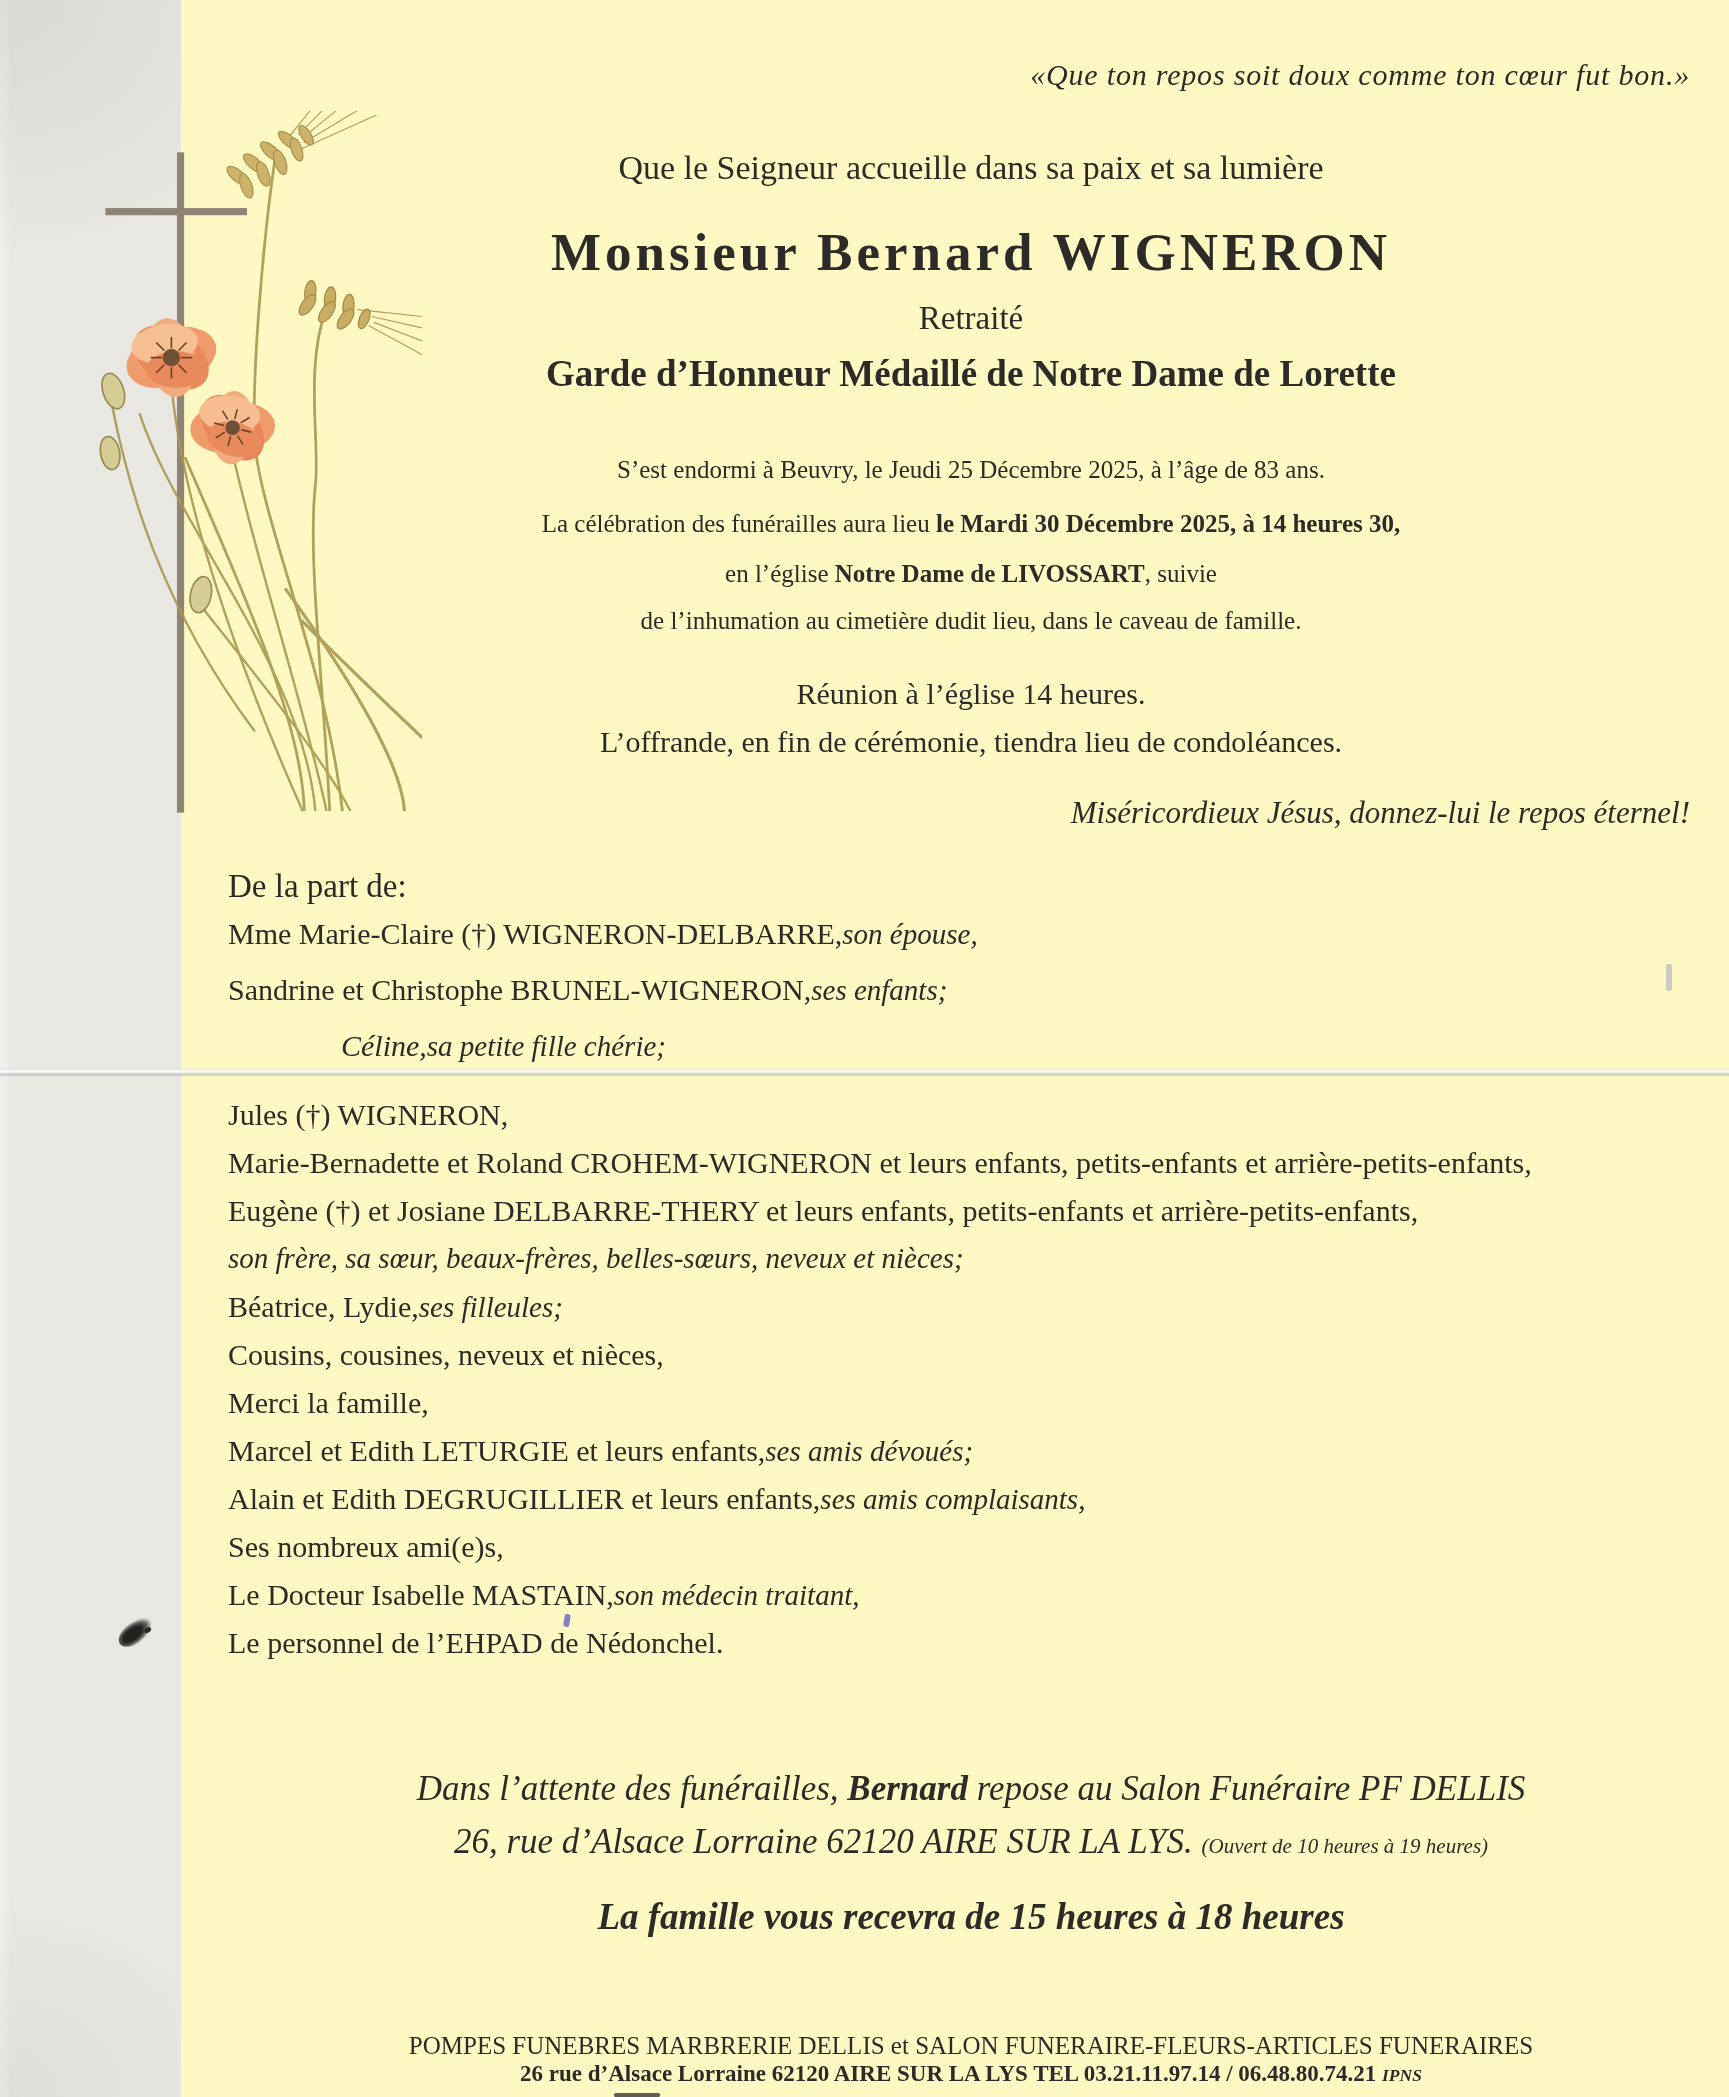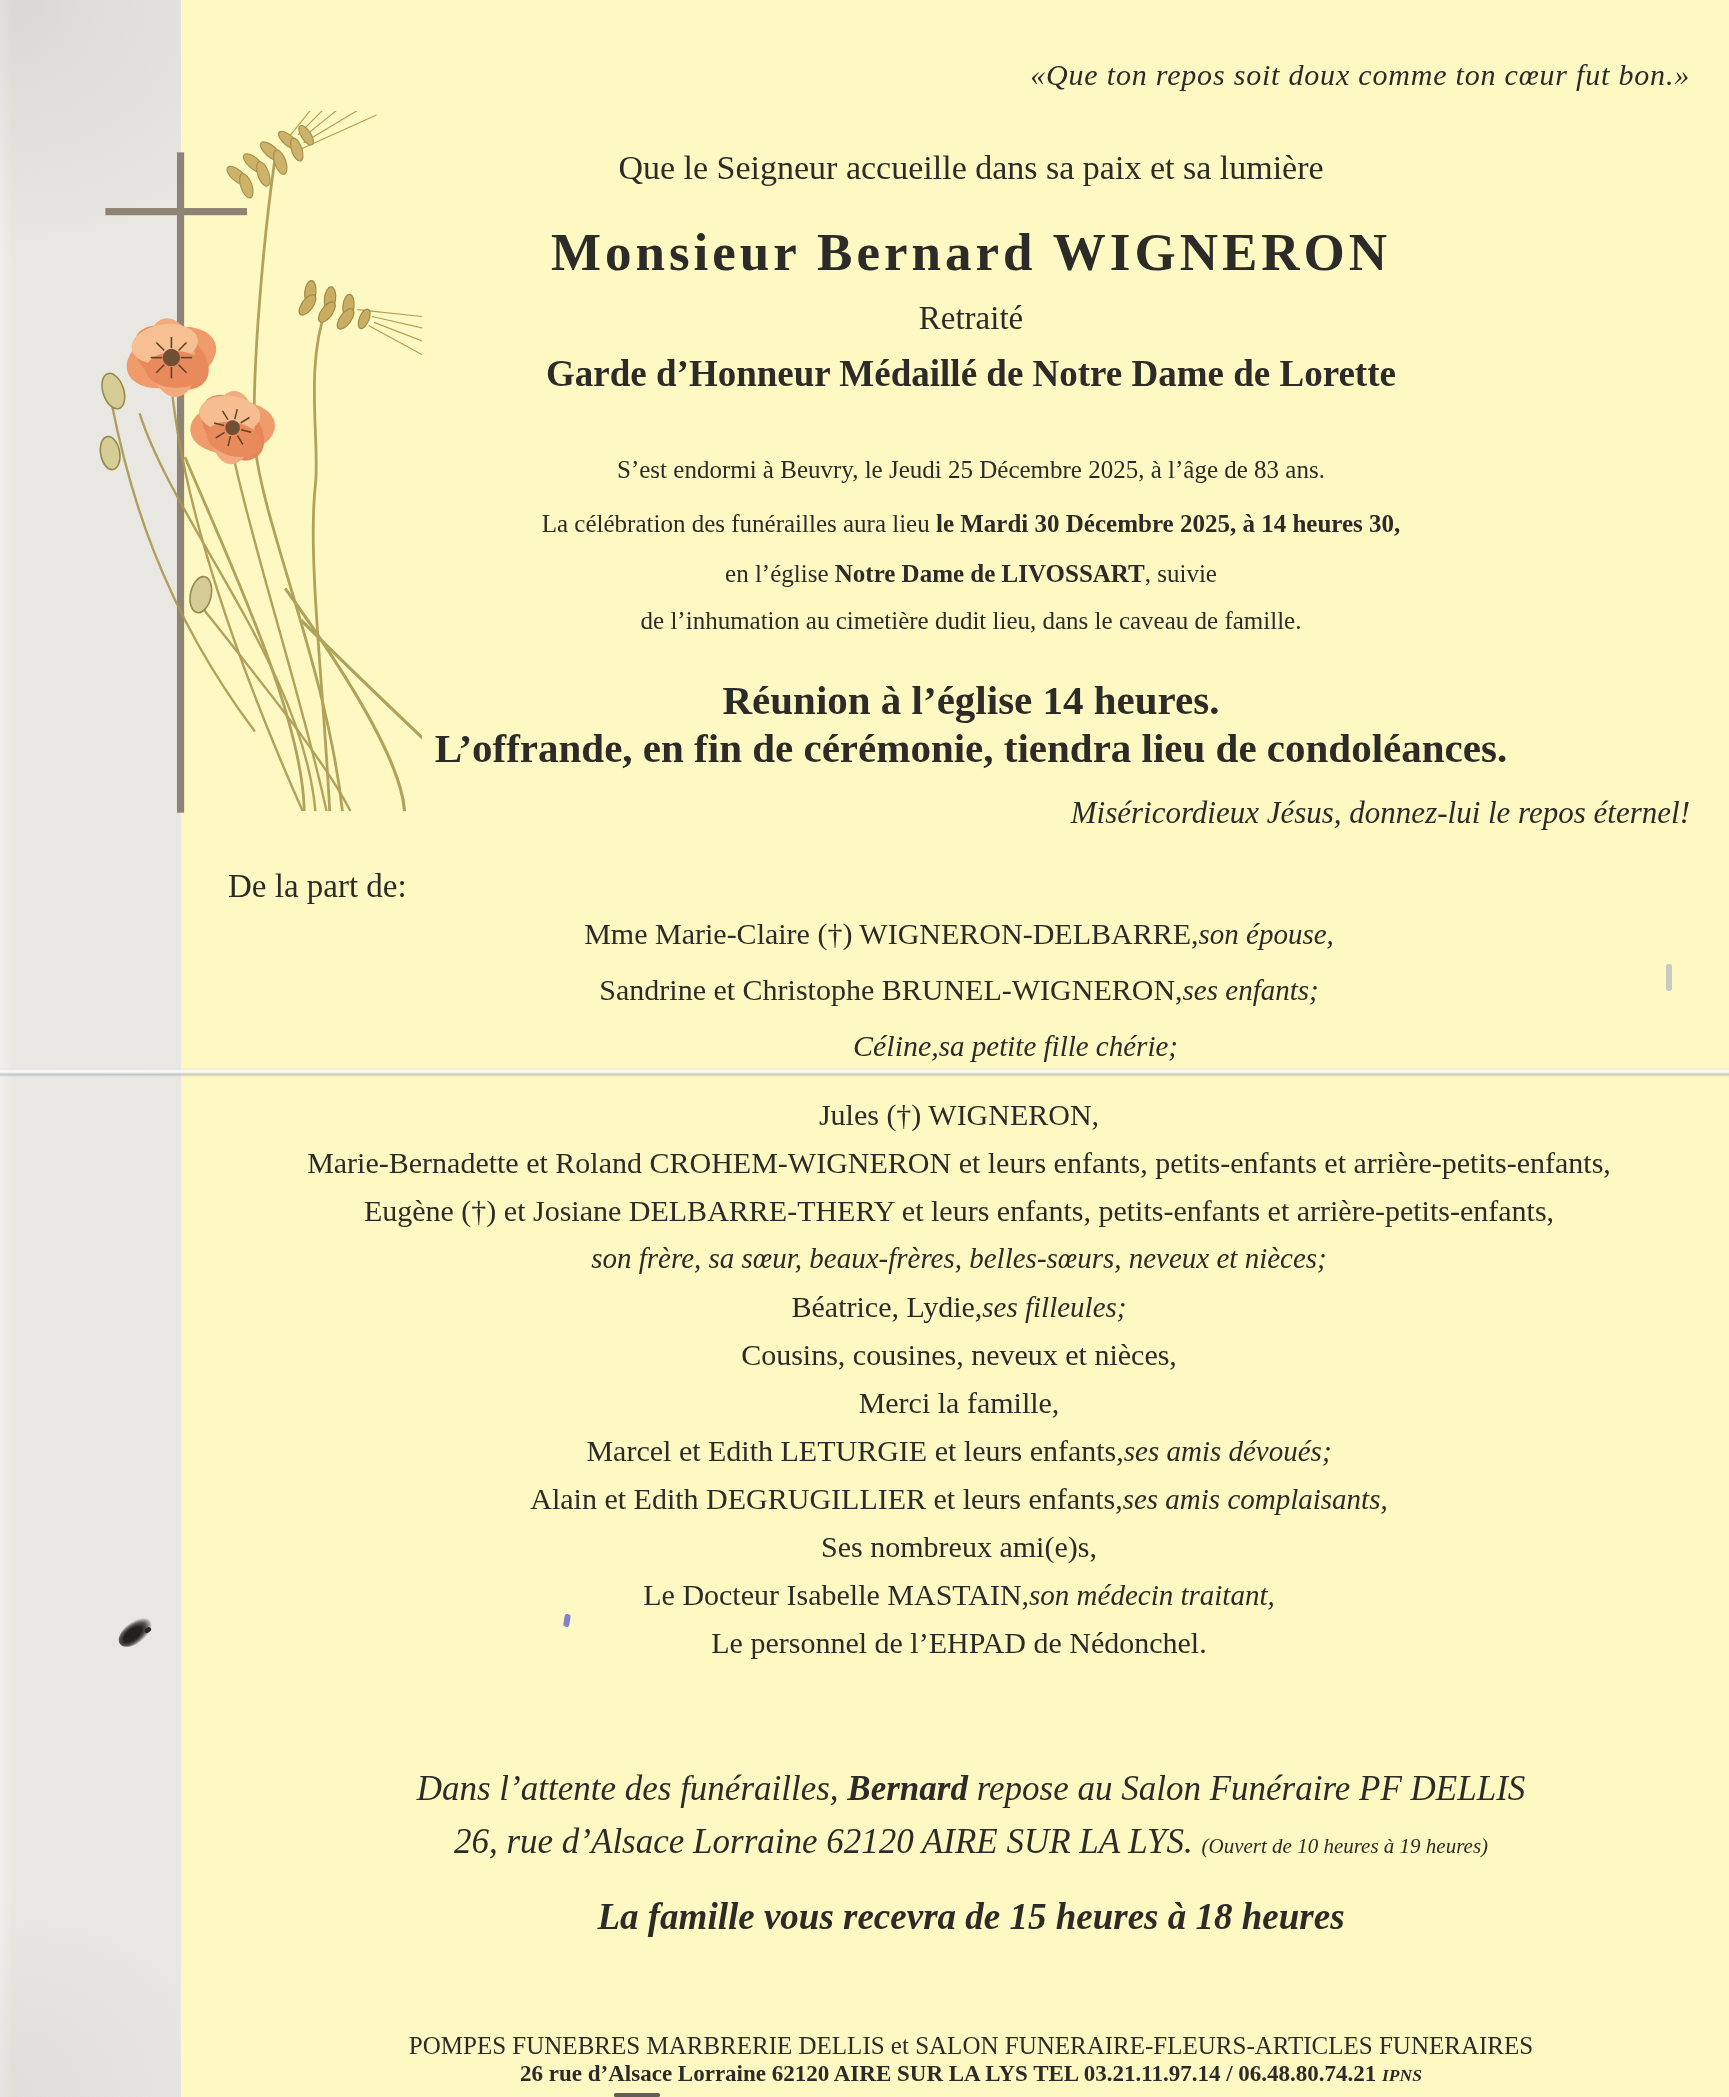--- a/index.html
+++ b/index.html
@@ -23,25 +23,25 @@
   .leftcol{left:228px;}
   .rightcol{left:228px;width:1462px;text-align:right;}
   .it{font-style:italic;}
   .b{font-weight:bold;}
   .quote{font-size:30px;letter-spacing:0.8px;}
   .intro{font-size:34px;}
   .title{font-size:53px;font-weight:bold;letter-spacing:4px;}
   .status{font-size:33px;}
   .honor{font-size:37px;font-weight:bold;}
   .t43{font-size:25px;}
-  .t41{font-size:41px;font-weight:bold;}
+  .t41{font-size:30px;}
   .prayer{font-size:31px;}
   .from{font-size:33px;}
   .fam{position:absolute;left:228px;top:917px;width:1462px;font-size:30px;}
-  .fam-row{display:flex;justify-content:center;align-items:baseline;height:56px;}
+  .fam-row{display:flex;justify-content:flex-start;align-items:baseline;height:56px;}
   .fam-row:nth-child(n+4){height:48px;}
   .fam-row:nth-child(4){margin-top:12.7px;}
   .fam-name.indent{padding-left:113px;}
   .fam-name.it{font-style:italic;}
   .fam-rel{font-style:italic;font-size:29px;}
   .repose{font-size:35px;font-style:italic;}
   .addr{font-size:35px;font-style:italic;}
   .addr-hours{font-size:21px;font-style:italic;}
   .reception{font-size:37px;font-weight:bold;font-style:italic;}
   .merci{position:absolute;left:800px;top:1961px;font-size:37px;font-weight:bold;font-style:italic;white-space:nowrap;}

